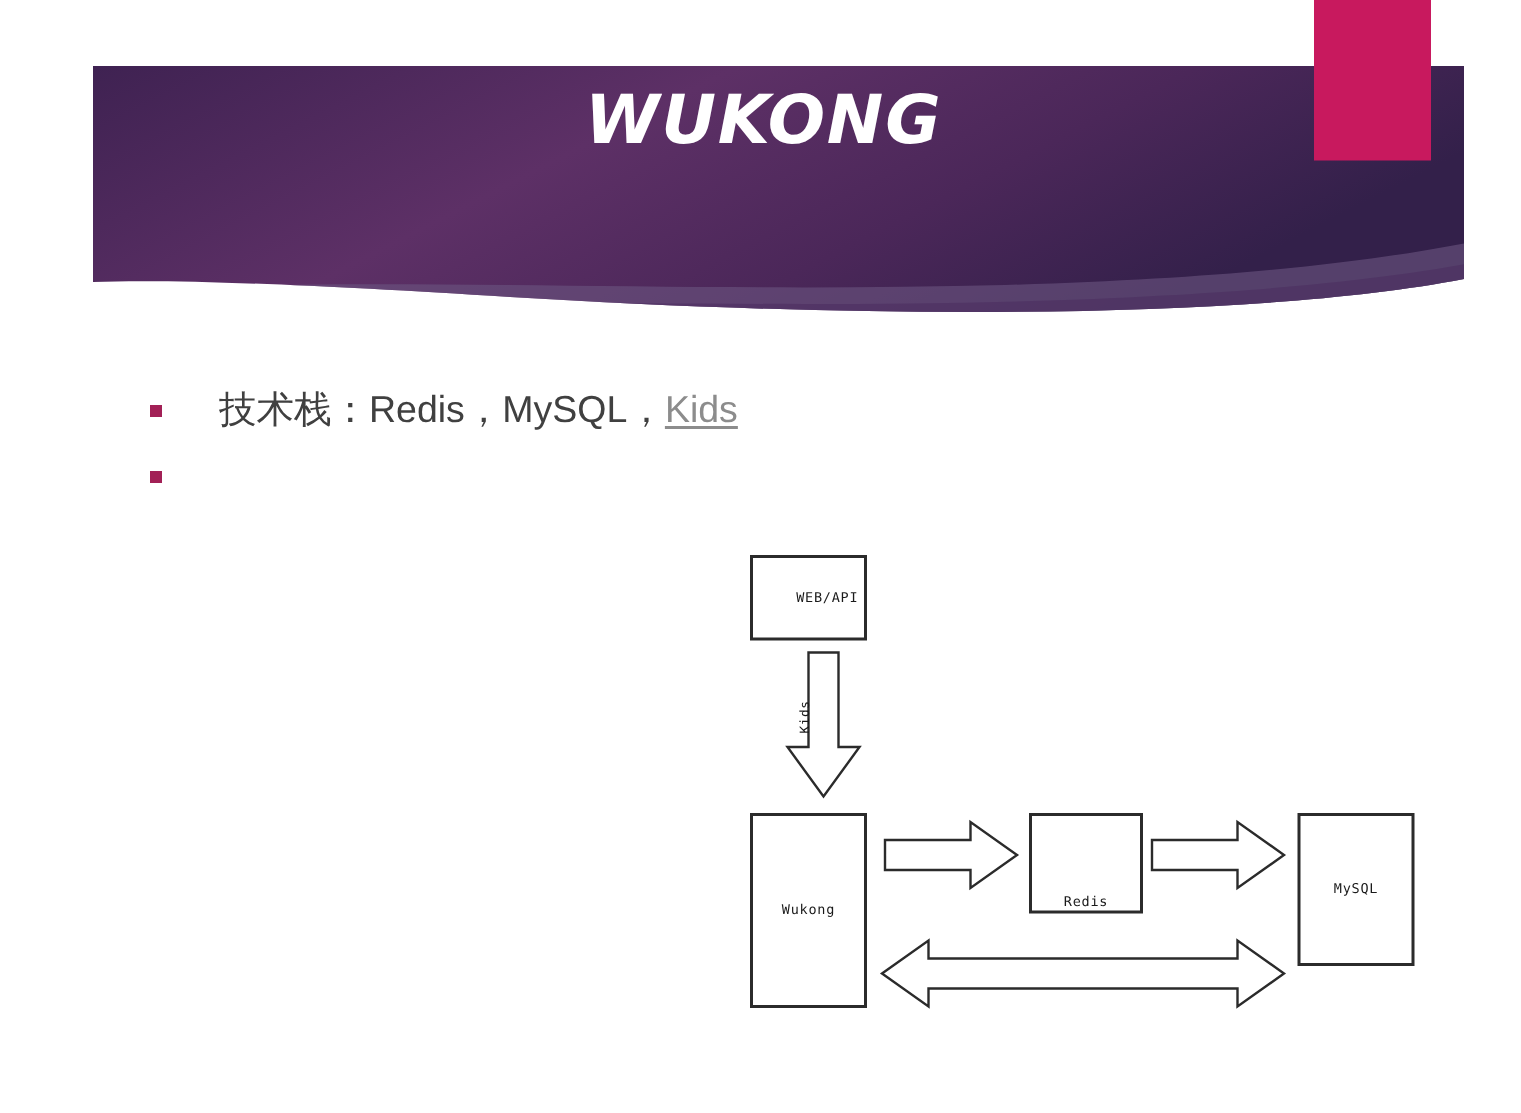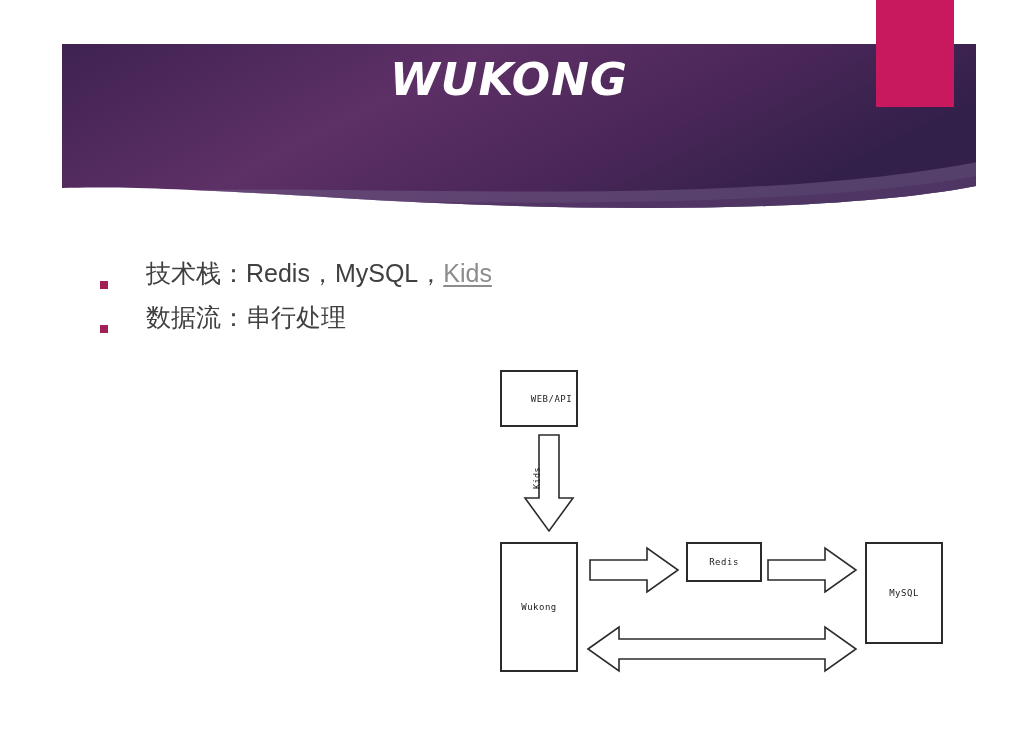--- a/index.html
+++ b/index.html
@@ -54,21 +54,21 @@
 
   
   #bullet-list {
     position: absolute;
     left: 90px;
     top: 258px;
     width: 840px;
   }
   .bullet-row {
     display: flex;
-    align-items: flex-end;
+    align-items: flex-start;
     margin-bottom: 13px;
     height: 31px;
   }
   .bullet-marker {
     width: 8px;
     height: 8px;
     background: #a22056;
     margin-top: 12px;
     margin-right: 38px;
     flex: 0 0 auto;
@@ -104,21 +104,21 @@
     justify-content: center;
   }
   .node-label {
     font-family: "DejaVu Sans Mono", monospace;
     font-size: 9px;
     color: #1a1a1a;
     letter-spacing: 0.5px;
   }
   #node-webapi   { left: 20px;  top: 15px;  width: 78px;  height: 57px; padding-left: 25px; }
   #node-wukong   { left: 20px;  top: 187px; width: 78px;  height: 130px; }
-  #node-redis    { left: 206px; top: 187px; width: 76px;  height: 40px; }
+  #node-redis    { left: 206px; top: 187px; width: 76px;  height: 67px; align-items: flex-end; }
   #node-mysql    { left: 385px; top: 187px; width: 78px;  height: 102px; }
 
   .arrow-svg { position: absolute; overflow: visible; }
   #arrow-kids     { left: 42px;  top: 80px;  }
   #arrow-w-r      { left: 110px; top: 192px; }
   #arrow-r-m      { left: 288px; top: 192px; }
   #arrow-w-m      { left: 108px; top: 270px; }
 
   .arrow-shape {
     fill: #ffffff;
@@ -184,21 +184,20 @@
 
   <div id="bullet-list">
 
     <div class="bullet-row">
       <span class="bullet-marker"></span>
       <span class="bullet-text"><span>技术栈：Redis，MySQL，</span><a class="link-text" href="#">Kids</a></span>
     </div>
 
     <div class="bullet-row">
       <span class="bullet-marker"></span>
-      <span class="bullet-text">数据流：串行处理</span>
     </div>
 
   </div>
 
   <div id="diagram">
 
     <div class="node-box" id="node-webapi">
       <span class="node-label">WEB/API</span>
     </div>
 

